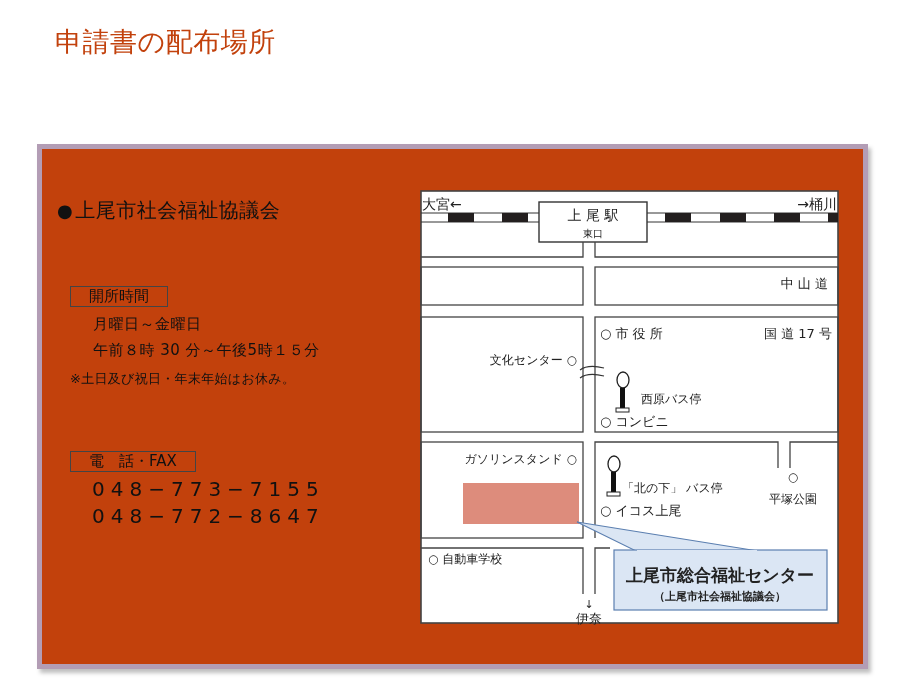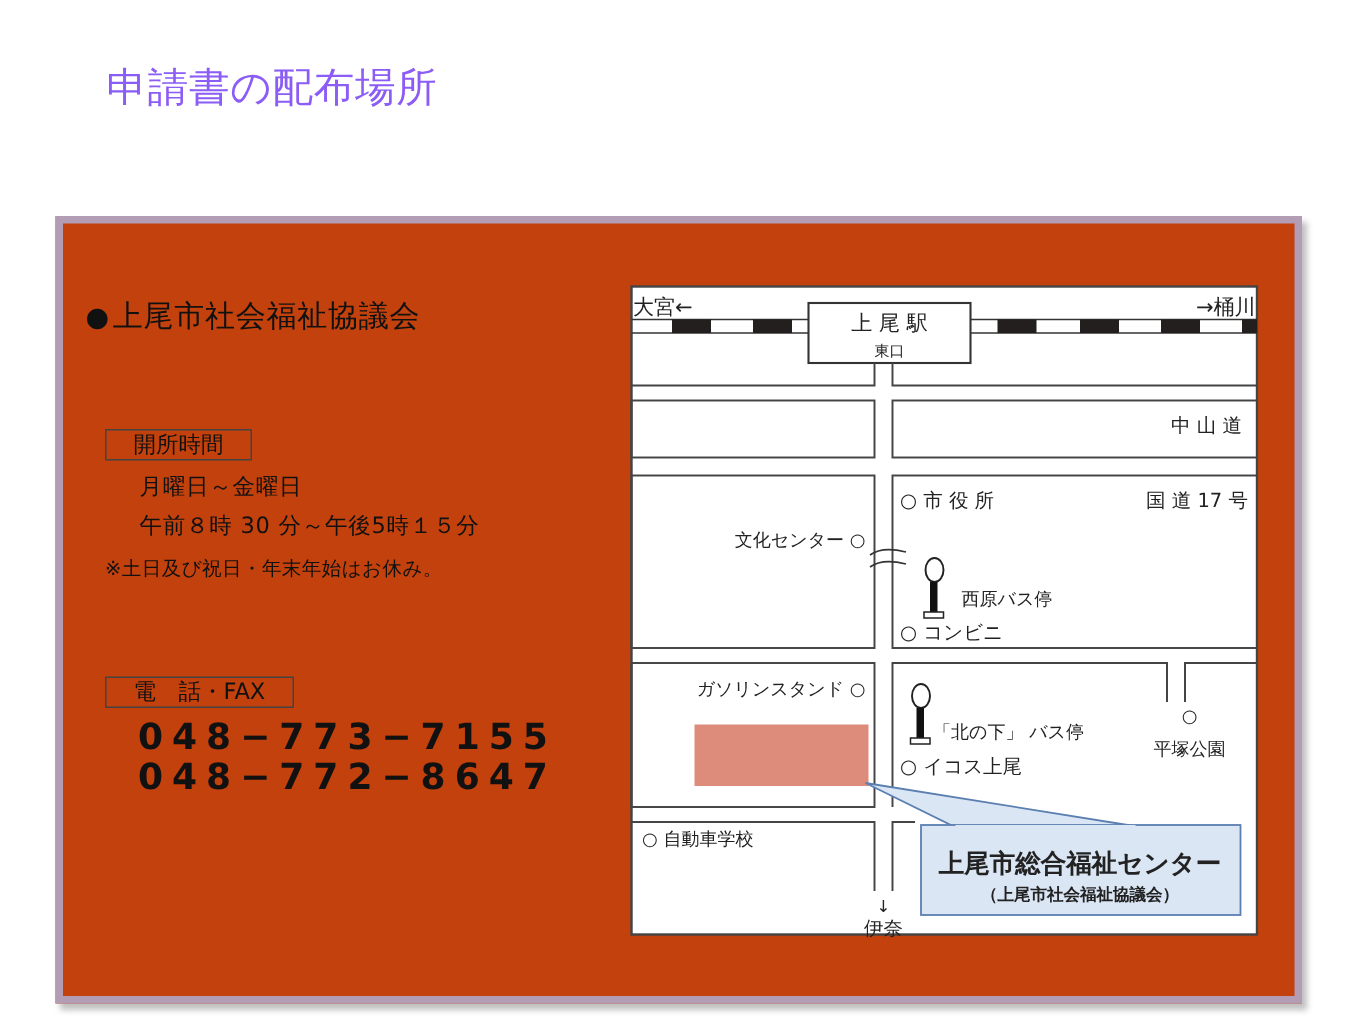--- a/index.html
+++ b/index.html
@@ -1,30 +1,30 @@
 <!DOCTYPE html>
 <html><head>
 <meta charset="utf-8">
 <style>
   html, body { margin: 0; padding: 0; background: #ffffff; }
   body { width: 900px; height: 682px; position: relative; overflow: hidden;
          font-family: "DejaVu Sans", "Liberation Sans", sans-serif; color: #111; }
-  .page-title { position: absolute; left: 55px; top: 24px; font-size: 27px; font-weight: normal; letter-spacing: 0.5px; color: #8b5cf6; margin: 16px; }
+  .page-title { position: absolute; left: 55px; top: 24px; font-size: 27px; font-weight: normal; letter-spacing: 0.5px; color: #c2410c; margin: 0; }
   .card { position: absolute; left: 37px; top: 144px; width: 821px; height: 515px;
           border: 5px solid #b39db5; background: #c2410c; box-shadow: 3px 4px 4px rgba(0,0,0,0.25); box-sizing: content-box; }
   .org-name { position: absolute; left: 15px; top: 48px; font-size: 20px; letter-spacing: 0.5px; }
   .org-name .bullet { font-size: 18px; margin-right: 2px; }
   .boxlabel { position: absolute; left: 28px; font-size: 15px; border: 1px solid #444; padding: 0 18px; line-height: 19px; }
   .hours-label { top: 137px; }
   .hours-line { position: absolute; left: 51px; font-size: 15px; letter-spacing: 0.5px; }
   .hours-days { top: 166px; }
   .hours-time { top: 192px; }
   .hours-note { position: absolute; left: 28px; top: 221px; font-size: 13px; letter-spacing: 0.3px; }
   .tel-label { top: 302px; }
-  .tel-line { position: absolute; left: 50px; font-size: 24px; letter-spacing: 6px; font-family: "DejaVu Sans", sans-serif; font-weight: bold; }
+  .tel-line { position: absolute; left: 50px; font-size: 20px; letter-spacing: 6px; font-family: "DejaVu Sans", sans-serif; }
   .tel-1 { top: 328px; }
   .tel-2 { top: 355px; }
   .map { position: absolute; left: 378px; top: 41px; width: 455px; height: 435px; }
   .map svg { width: 419px; height: 435px; display: block; }
   .map text { font-family: "DejaVu Sans", sans-serif; fill: #222; }
 </style>
 </head>
 <body>
 
 <h1 class="page-title">申請書の配布場所</h1>

